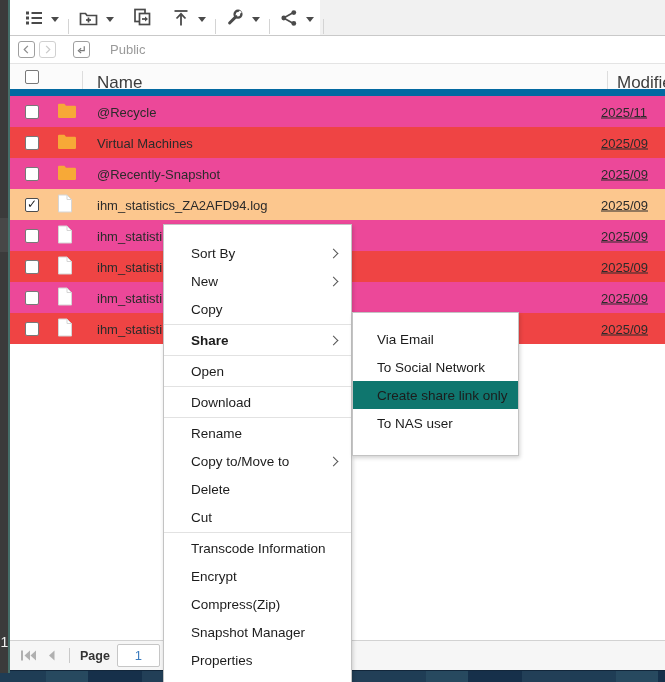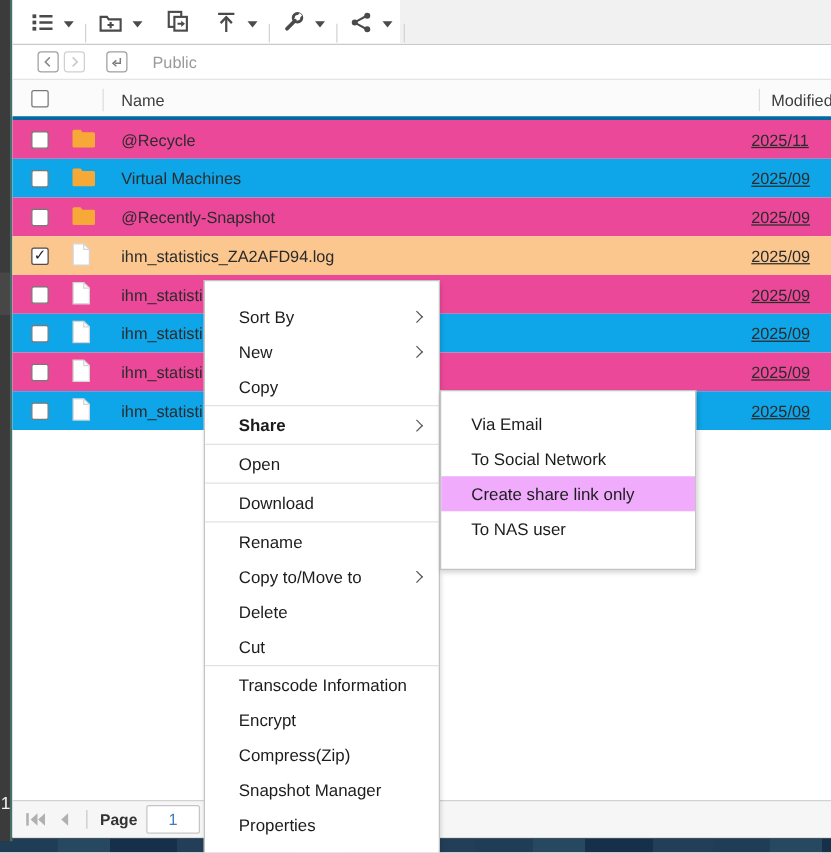--- a/index.html
+++ b/index.html
@@ -24,38 +24,38 @@
   .toolbar { position:relative; height:36px; background:#fff; border-bottom:1px solid #c9c9c9;
     display:flex; align-items:center; padding-left:5px; }
   .toolbar-rest { position:absolute; right:0; top:0; height:35px; left:310px; background:#f1f1f1; }
   .tb-btn { display:flex; align-items:center; height:100%; padding:0 9px; cursor:pointer; position:relative; z-index:1; }
   .tb-btn svg { display:block; }
   .caret { width:0; height:0; border-left:4px solid transparent; border-right:4px solid transparent;
     border-top:5px solid #4a4a4a; margin-left:7px; margin-top:3px; }
   .tb-div { width:1px; height:15px; background:#d4d4d4; align-self:flex-end; margin-bottom:1px; position:relative; z-index:1; }
   
   .crumb-bar { height:28px; background:#fff; border-bottom:1px solid #e4e4e4;
-    display:flex; align-items:center; padding-left:20px; }
+    display:flex; align-items:center; padding-left:8px; }
   .nav-btn { width:17px; height:17px; border:1px solid #9f9f9f; border-radius:3px; background:#fff;
     display:flex; align-items:center; justify-content:center; margin-right:4px; cursor:pointer; }
   .nav-btn.disabled { border-color:#d0d0d0; }
   .nav-btn.up { margin-left:13px; }
   .crumb-text { margin-left:16px; color:#9a9a9a; font-size:13px; }
   
-  .thead { position:relative; height:32px; background:#fbfbfb; border-bottom:3px solid #0369a1; font-size:13px; color:#3d3d3d; }
+  .thead { position:relative; height:32px; background:#fbfbfb; border-bottom:7px solid #0369a1; font-size:17px; color:#3d3d3d; }
   .col-name { position:absolute; left:87px; top:9px; }
   .col-mod  { position:absolute; left:607px; top:9px; }
   .hsep { position:absolute; top:7px; width:1px; height:18px; background:#ddd; }
   .hsep.s1 { left:72px; } .hsep.s2 { left:597px; }
   .cb { position:absolute; left:15px; top:50%; margin-top:-7px; width:14px; height:14px;
     border:1.5px solid #787878; border-radius:2px; background:#fff; font-size:12px; line-height:11px;
     text-align:center; color:#222; cursor:pointer; }
   .cb.checked { border-color:#4d4d4d; }
   .row { position:relative; height:31px; background:#ec4899; font-size:13px; color:#2b2b2b; }
-  .row.alt { background:#0ea5e9; }
+  .row.alt { background:#ef4444; }
   .row.selected { background:#fcc78e; }
   .row .ficon { position:absolute; left:47px; top:50%; transform:translateY(-50%); }
   .row .fname { position:absolute; left:87px; top:50%; transform:translateY(-50%); white-space:nowrap; }
   .row .fdate { position:absolute; left:591px; top:50%; transform:translateY(-50%); white-space:nowrap;text-decoration:underline; }
   .filler { height:296px; background:#fff; }
   
   .pagebar { position:absolute; left:0; top:640px; width:655px; height:30px; background:#f6f6f6;
     border-top:1px solid #d2d2d2; display:flex; align-items:center; padding-left:10px; }
   .pg-icon { margin-right:9px; cursor:pointer; display:flex; }
   .pg-sep { width:1px; height:15px; background:#c9c9c9; margin:0 10px 0 4px; }
@@ -67,26 +67,26 @@
   .menu { position:absolute; left:163px; top:224px; width:189px; background:#fff;
     border:1px solid #c3c3c3; box-shadow:1px 2px 4px rgba(0,0,0,.18); z-index:10;
     padding:14px 0 23px 0; }
   .menu-item { height:28px; display:flex; align-items:center; padding:0 12px 0 27px;
     font-size:13.5px; color:#1c1c1c; cursor:pointer; }
   .menu-item .mlabel { flex:1; white-space:nowrap; }
   .menu-item.bold .mlabel { font-weight:bold; }
   .menu-chev { width:7px; height:7px; border-top:1.6px solid #555; border-right:1.6px solid #555;
     transform:rotate(45deg); margin-right:2px; }
   .menu-sep { height:1px; background:#e2e2e2; margin:1px 0; }
-  .submenu { position:absolute; left:352px; top:312px; width:205px; background:#fff;
+  .submenu { position:absolute; left:352px; top:312px; width:167px; background:#fff;
     border:1px solid #c3c3c3; box-shadow:1px 2px 4px rgba(0,0,0,.18); z-index:11;
     padding:12px 0 18px 0; }
   .sub-item { height:28px; display:flex; align-items:center; padding-left:24px;
     font-size:13.5px; color:#1c1c1c; cursor:pointer; white-space:nowrap; }
-  .sub-item.hl { background:#f0abfc;text-align:center; }
+  .sub-item.hl { background:#0f766e;text-align:center; }
 </style>
 </head>
 <body>
 
 <div class="left-strip">
   <div class="strip-patch"></div>
   <div class="strip-badge">1</div>
 </div>
 <div class="wallpaper"></div>
 

